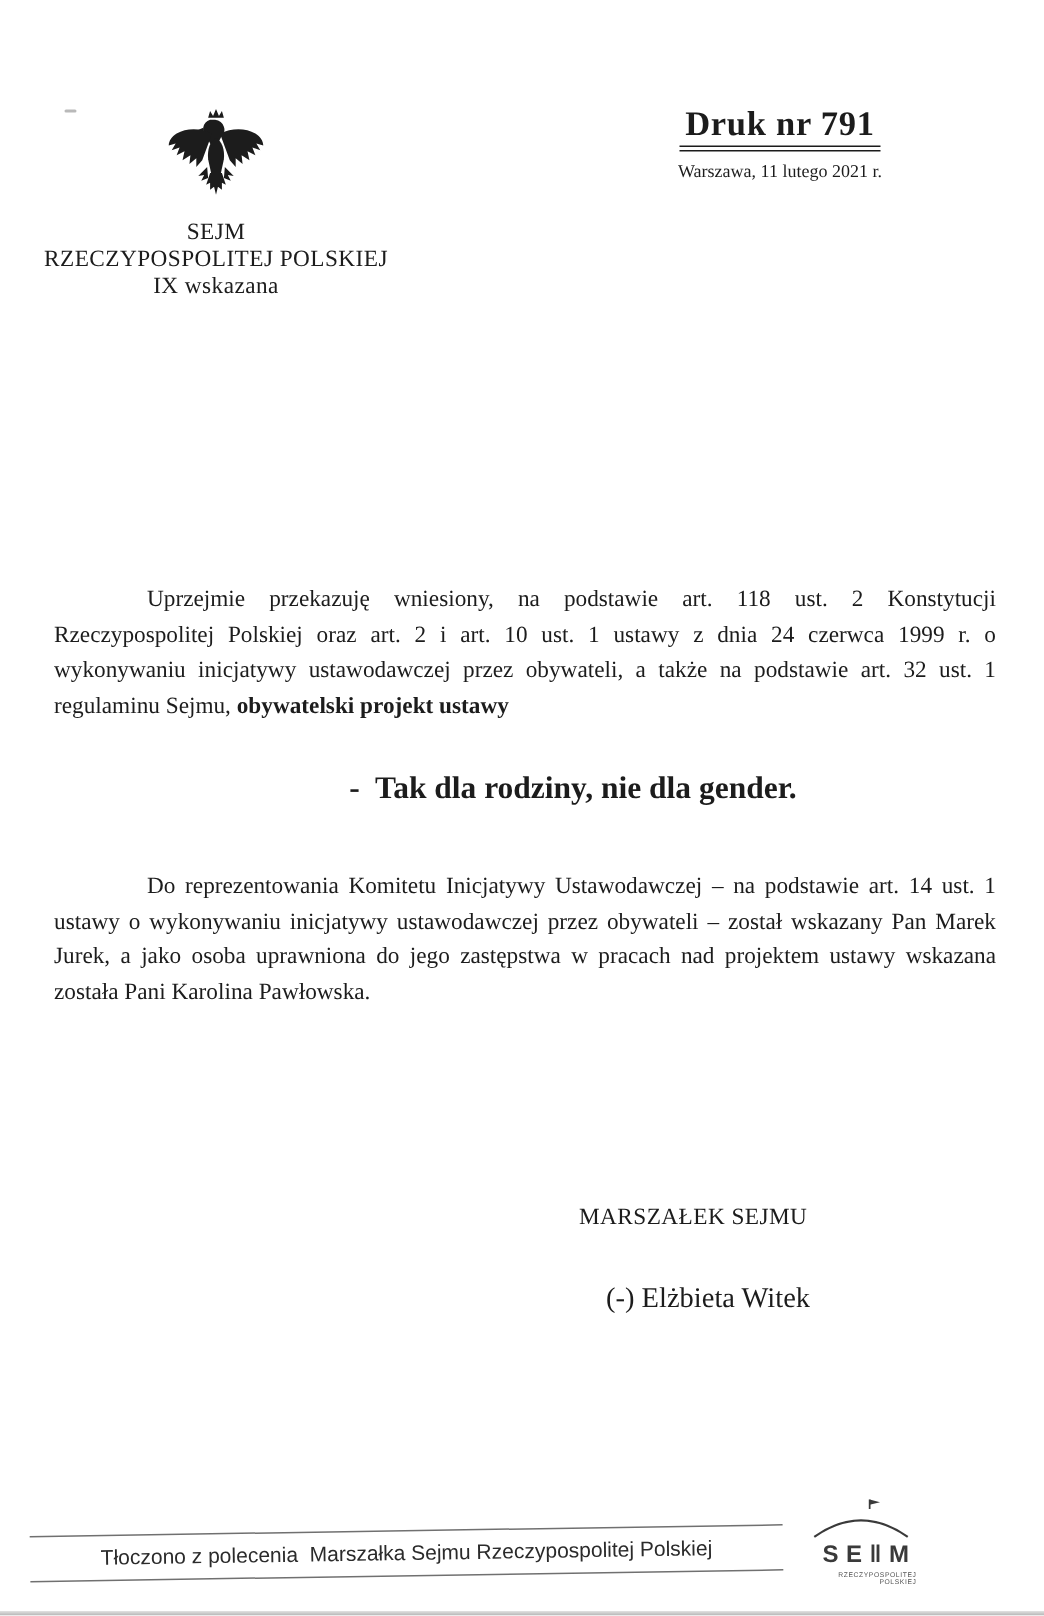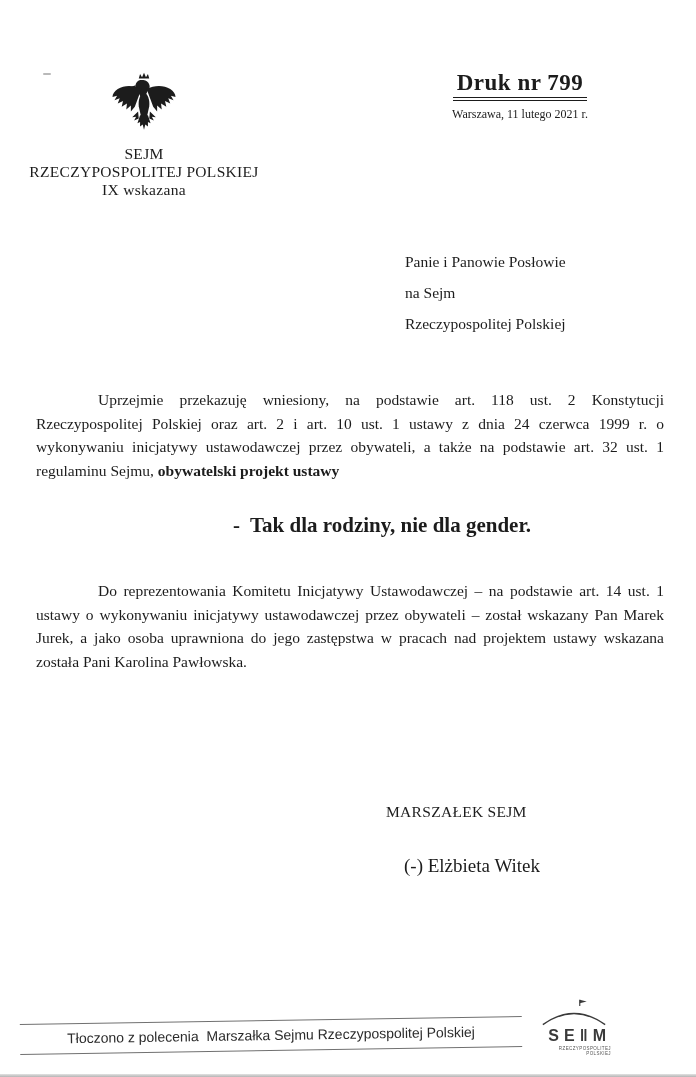--- a/index.html
+++ b/index.html
@@ -188,37 +188,32 @@
           <path d="M59,60 l9,9 -6,-1 3,6 -7,-3 z"></path>
         </g>
       </svg>
     </div>
     <div class="institution-line">SEJM</div>
     <div class="institution-line">RZECZYPOSPOLITEJ POLSKIEJ</div>
     <div class="institution-line">IX wskazana</div>
   </div>
 
   <div class="header-right">
-    <span class="print-number">Druk nr 799</span>
+    <span class="print-number">Druk nr 791</span>
     <div class="place-date">Warszawa, 11 lutego 2021 r.</div>
   </div>
 
-  <div class="addressee">
-    <div class="addressee-line">Panie i Panowie Posłowie</div>
-    <div class="addressee-line">na Sejm</div>
-    <div class="addressee-line">Rzeczypospolitej Polskiej</div>
-  </div>
 
   <div class="body-text">
     <p><span>Uprzejmie przekazuję wniesiony, na podstawie art. 118 ust. 2 Konstytucji Rzeczypospolitej Polskiej oraz art. 2 i art. 10 ust. 1 ustawy z dnia 24 czerwca 1999 r. o wykonywaniu inicjatywy ustawodawczej przez obywateli, a także na podstawie art. 32 ust. 1 regulaminu Sejmu, </span><span class="bold">obywatelski projekt ustawy</span></p>
     <div class="bill-title">-  Tak dla rodziny, nie dla gender.</div>
     <p>Do reprezentowania Komitetu Inicjatywy Ustawodawczej – na podstawie art. 14 ust. 1 ustawy o wykonywaniu inicjatywy ustawodawczej przez obywateli – został wskazany Pan Marek Jurek, a jako osoba uprawniona do jego zastępstwa w pracach nad projektem ustawy wskazana została Pani Karolina Pawłowska.</p>
   </div>
 
-  <div class="signature-role">MARSZAŁEK SEJM</div>
+  <div class="signature-role">MARSZAŁEK SEJMU</div>
   <div class="signature-name">(-) Elżbieta Witek</div>
 
   <div class="footer-band">
     <div class="footer-note">Tłoczono z polecenia  Marszałka Sejmu Rzeczypospolitej Polskiej</div>
   </div>
 
   <div class="sejm-logo">
     <span>
       <svg viewBox="0 0 120 52" width="74" height="30" aria-hidden="true">
         <path d="M6,46 Q60,8 114,46" fill="none" stroke="#3a3a3a" stroke-width="2.5"></path>

